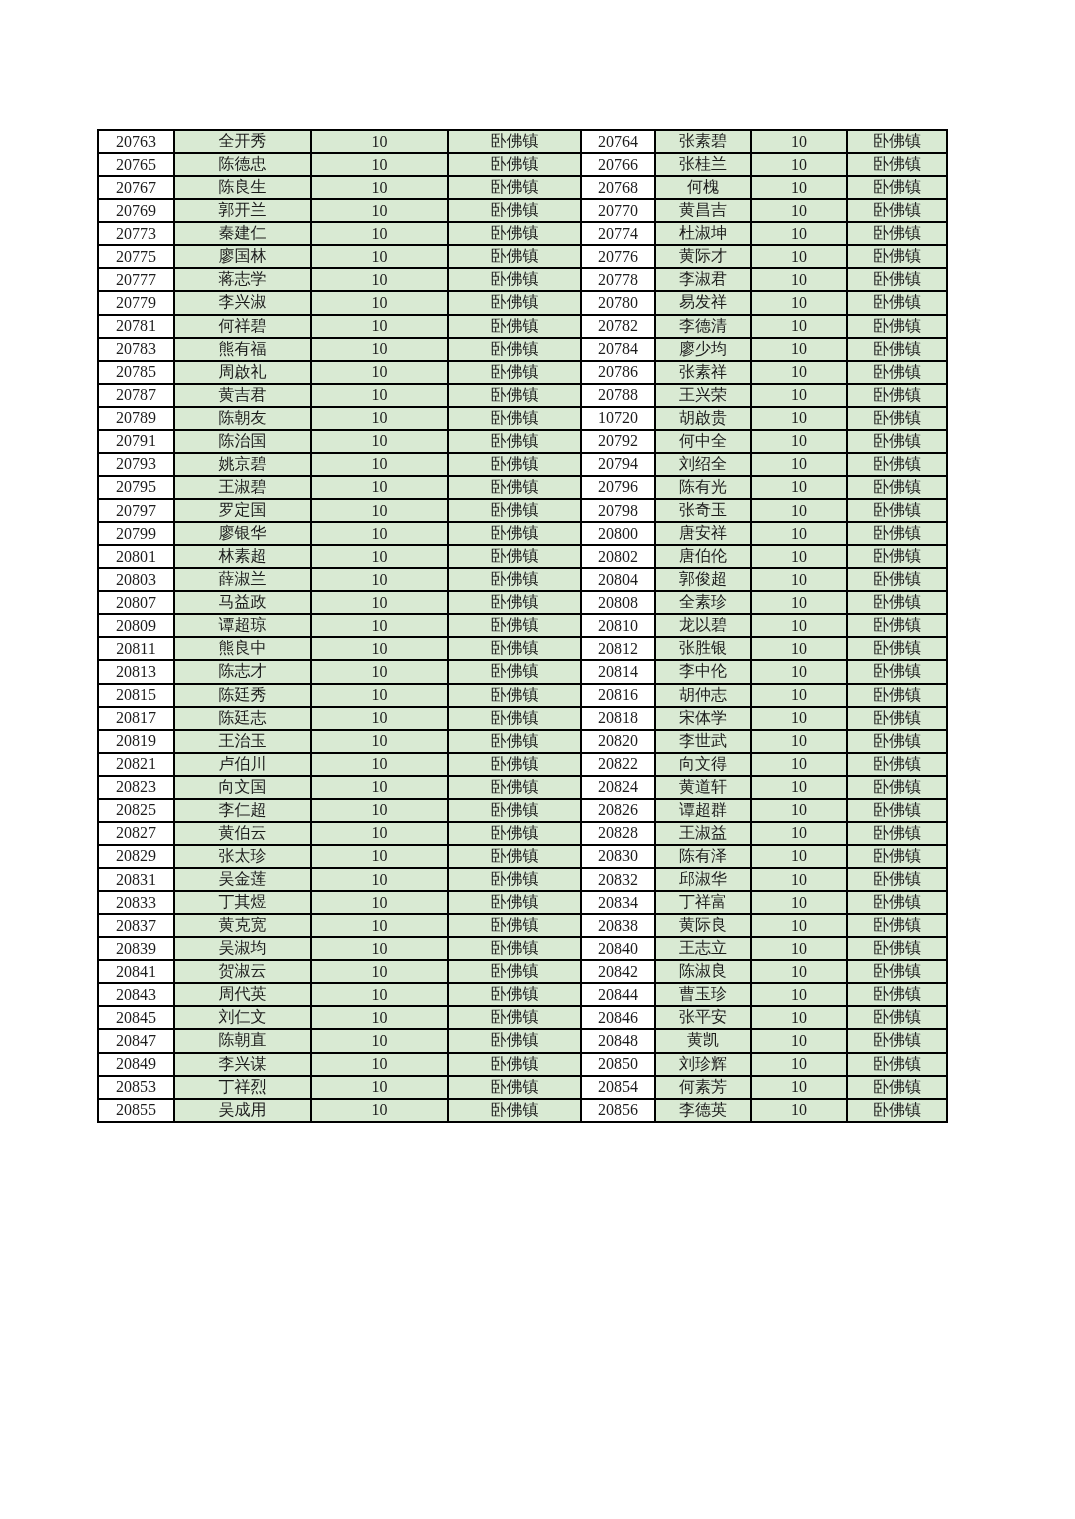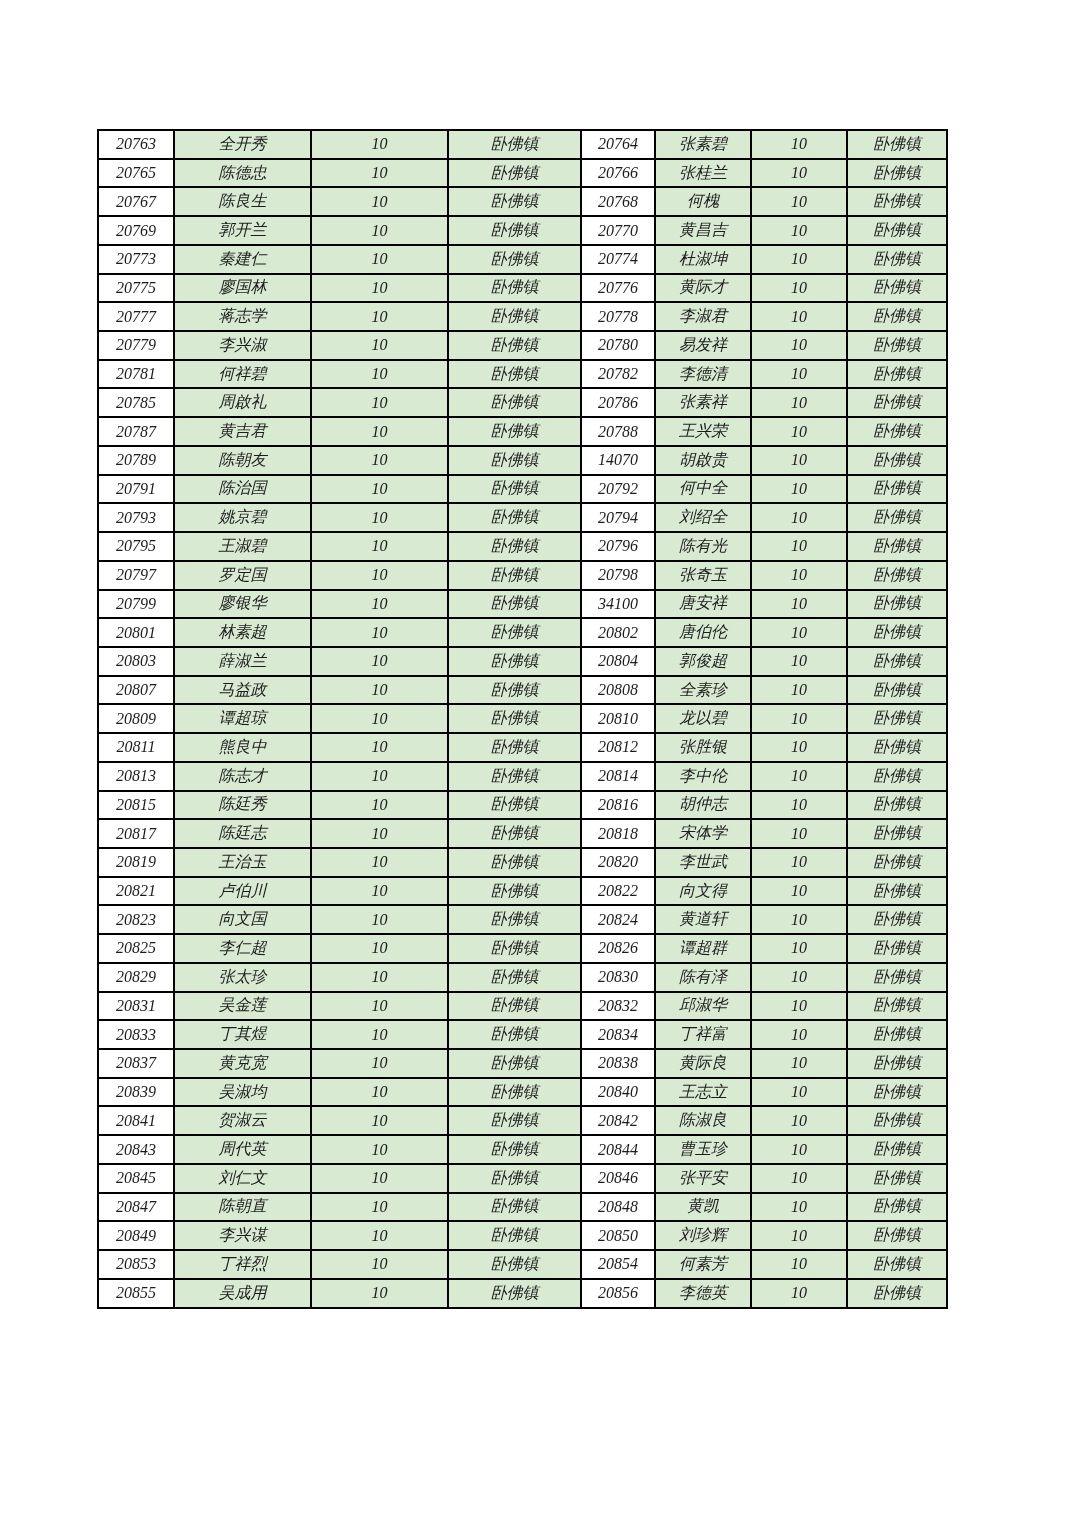--- a/index.html
+++ b/index.html
@@ -11,24 +11,23 @@
     width: 1075px;
     height: 1519px;
     position: relative;
     font-family: "Liberation Serif", "DejaVu Serif", serif;
   }
   table.roster {
     position: absolute;
     left: 97px;
     top: 129px;
     width: 849px;
-    height: 1180px;
+    height: 994px;
     border-collapse: collapse;
     table-layout: fixed;
-    font-style: italic;
   }
   table.roster td {
     border: 2px solid #000000;
     padding: 0;
     text-align: center;
     vertical-align: middle;
     font-size: 16px;
     color: #1c1c1c;
     overflow: hidden;
     white-space: nowrap;
@@ -145,20 +144,30 @@
           <td class="id-cell">20781</td>
           <td class="green-cell name-cell">何祥碧</td>
           <td class="green-cell value-cell">10</td>
           <td class="green-cell town-cell">卧佛镇</td>
           <td class="id-cell">20782</td>
           <td class="green-cell name-cell">李德清</td>
           <td class="green-cell value-cell">10</td>
           <td class="green-cell town-cell">卧佛镇</td>
         </tr>
         <tr>
+          <td class="id-cell">20783</td>
+          <td class="green-cell name-cell">熊有福</td>
+          <td class="green-cell value-cell">10</td>
+          <td class="green-cell town-cell">卧佛镇</td>
+          <td class="id-cell">20784</td>
+          <td class="green-cell name-cell">廖少均</td>
+          <td class="green-cell value-cell">10</td>
+          <td class="green-cell town-cell">卧佛镇</td>
+        </tr>
+        <tr>
           <td class="id-cell">20785</td>
           <td class="green-cell name-cell">周啟礼</td>
           <td class="green-cell value-cell">10</td>
           <td class="green-cell town-cell">卧佛镇</td>
           <td class="id-cell">20786</td>
           <td class="green-cell name-cell">张素祥</td>
           <td class="green-cell value-cell">10</td>
           <td class="green-cell town-cell">卧佛镇</td>
         </tr>
         <tr>
@@ -169,21 +178,21 @@
           <td class="id-cell">20788</td>
           <td class="green-cell name-cell">王兴荣</td>
           <td class="green-cell value-cell">10</td>
           <td class="green-cell town-cell">卧佛镇</td>
         </tr>
         <tr>
           <td class="id-cell">20789</td>
           <td class="green-cell name-cell">陈朝友</td>
           <td class="green-cell value-cell">10</td>
           <td class="green-cell town-cell">卧佛镇</td>
-          <td class="id-cell">14070</td>
+          <td class="id-cell">10720</td>
           <td class="green-cell name-cell">胡啟贵</td>
           <td class="green-cell value-cell">10</td>
           <td class="green-cell town-cell">卧佛镇</td>
         </tr>
         <tr>
           <td class="id-cell">20791</td>
           <td class="green-cell name-cell">陈治国</td>
           <td class="green-cell value-cell">10</td>
           <td class="green-cell town-cell">卧佛镇</td>
           <td class="id-cell">20792</td>
@@ -219,21 +228,21 @@
           <td class="id-cell">20798</td>
           <td class="green-cell name-cell">张奇玉</td>
           <td class="green-cell value-cell">10</td>
           <td class="green-cell town-cell">卧佛镇</td>
         </tr>
         <tr>
           <td class="id-cell">20799</td>
           <td class="green-cell name-cell">廖银华</td>
           <td class="green-cell value-cell">10</td>
           <td class="green-cell town-cell">卧佛镇</td>
-          <td class="id-cell">34100</td>
+          <td class="id-cell">20800</td>
           <td class="green-cell name-cell">唐安祥</td>
           <td class="green-cell value-cell">10</td>
           <td class="green-cell town-cell">卧佛镇</td>
         </tr>
         <tr>
           <td class="id-cell">20801</td>
           <td class="green-cell name-cell">林素超</td>
           <td class="green-cell value-cell">10</td>
           <td class="green-cell town-cell">卧佛镇</td>
           <td class="id-cell">20802</td>
@@ -341,20 +350,30 @@
           <td class="green-cell value-cell">10</td>
           <td class="green-cell town-cell">卧佛镇</td>
         </tr>
         <tr>
           <td class="id-cell">20825</td>
           <td class="green-cell name-cell">李仁超</td>
           <td class="green-cell value-cell">10</td>
           <td class="green-cell town-cell">卧佛镇</td>
           <td class="id-cell">20826</td>
           <td class="green-cell name-cell">谭超群</td>
+          <td class="green-cell value-cell">10</td>
+          <td class="green-cell town-cell">卧佛镇</td>
+        </tr>
+        <tr>
+          <td class="id-cell">20827</td>
+          <td class="green-cell name-cell">黄伯云</td>
+          <td class="green-cell value-cell">10</td>
+          <td class="green-cell town-cell">卧佛镇</td>
+          <td class="id-cell">20828</td>
+          <td class="green-cell name-cell">王淑益</td>
           <td class="green-cell value-cell">10</td>
           <td class="green-cell town-cell">卧佛镇</td>
         </tr>
         <tr>
           <td class="id-cell">20829</td>
           <td class="green-cell name-cell">张太珍</td>
           <td class="green-cell value-cell">10</td>
           <td class="green-cell town-cell">卧佛镇</td>
           <td class="id-cell">20830</td>
           <td class="green-cell name-cell">陈有泽</td>

